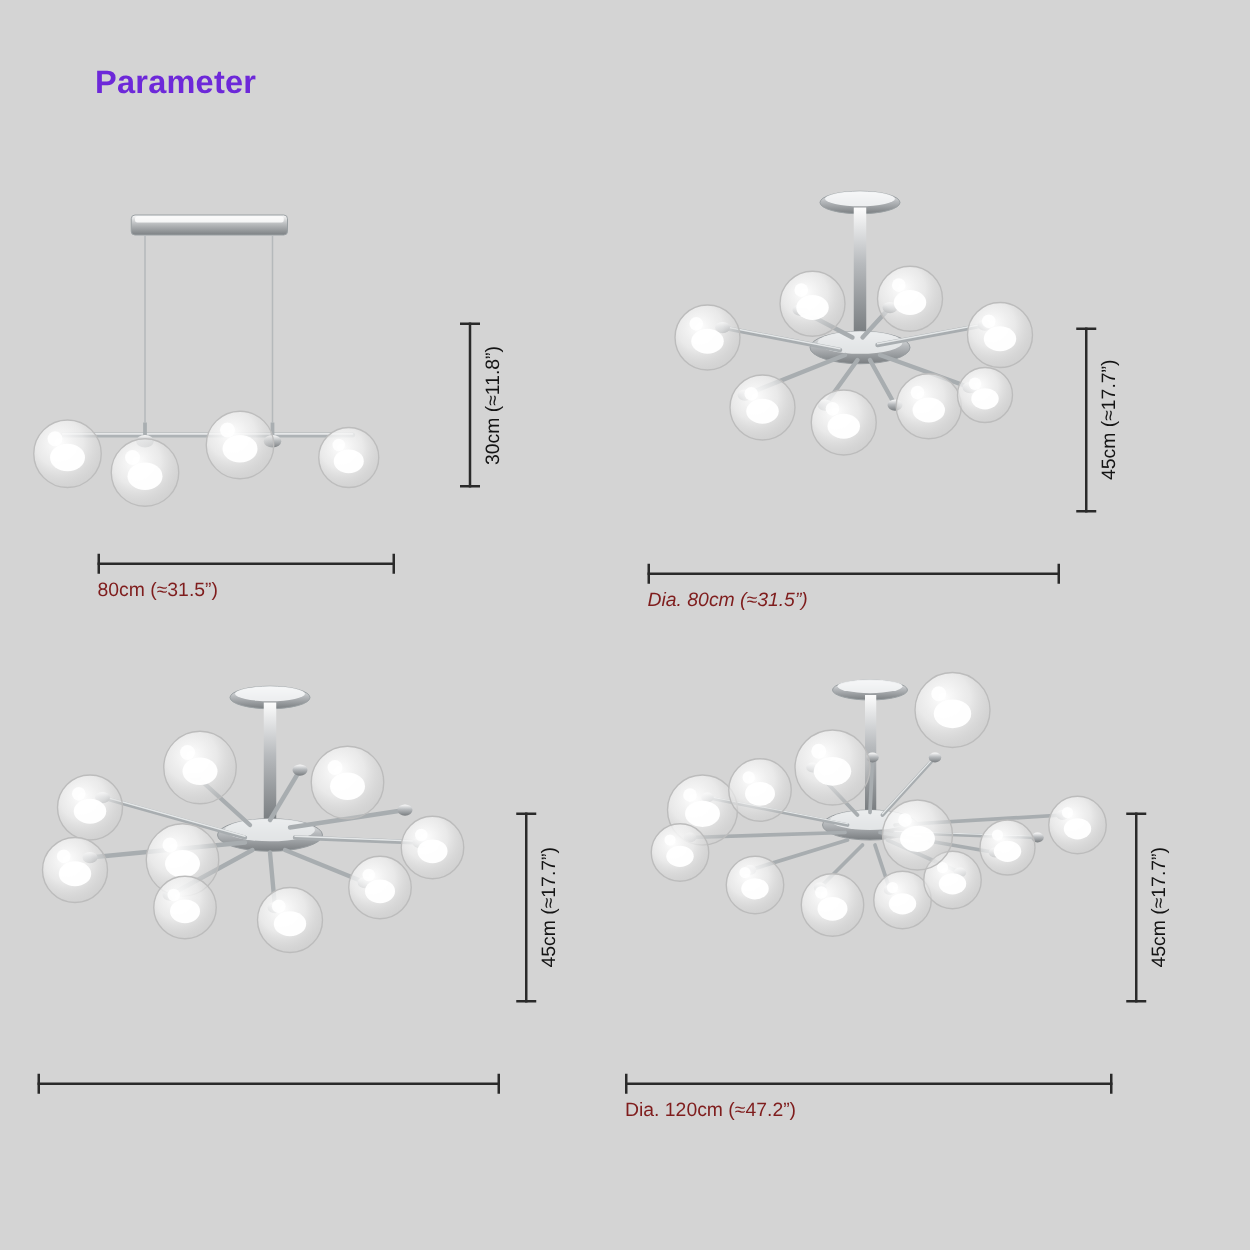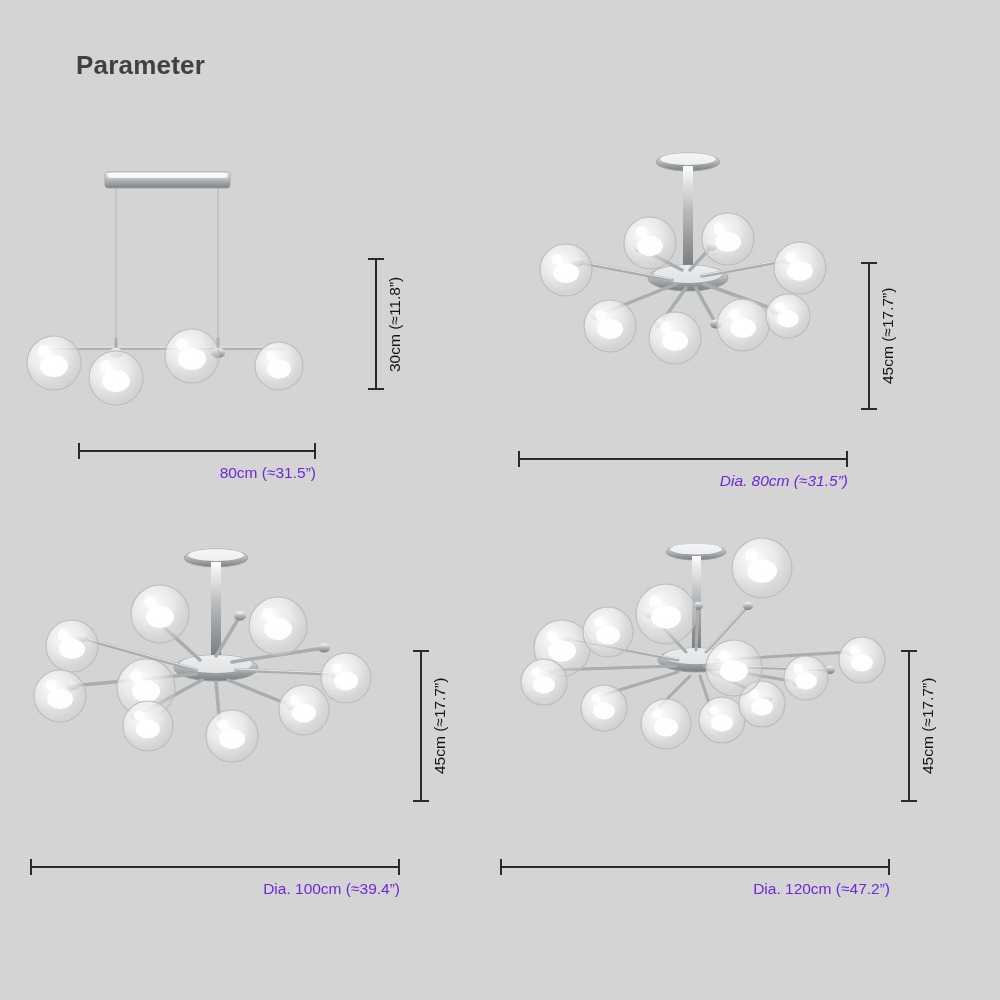--- a/index.html
+++ b/index.html
@@ -15,21 +15,21 @@
     overflow: hidden;
     position: relative;
   }
   .page-title {
     position: absolute;
     left: 76px;
     top: 50px;
     font-size: 26px;
     font-weight: bold;
     letter-spacing: 0.2px;
-    color: #404040;
+    color: #6d28d9;
   }
   .spec-grid {
     position: absolute;
     left: 0;
     top: 110px;
     width: 1000px;
     height: 800px;
   }
   .spec-cell {
     position: absolute;
@@ -67,23 +67,23 @@
     height: 16px;
     background: #2a2a2a;
   }
   .dim-h::before { left: 0; }
   .dim-h::after { right: 0; }
   .dim-h-label {
     position: absolute;
     left: 40px;
     bottom: 22px;
     width: 320px;
-    text-align: right;
+    text-align: left;
     font-size: 15.5px;
-    color: #6d28d9;
+    color: #7f1d1d;
   }
 
   
   .dim-v {
     position: absolute;
     width: 2px;
     background: #2a2a2a;
   }
   .dim-v::before, .dim-v::after {
     content: "";
@@ -377,21 +377,20 @@
         <g>
           <circle cx="326" cy="168" r="25" fill="url(#g2a)" stroke="#bcbcbc" stroke-width="1.1"></circle>
           <ellipse cx="326" cy="171" rx="12" ry="9.5" fill="#ffffff" opacity="0.95"></ellipse>
           <circle cx="317" cy="158" r="5" fill="#fff" opacity="0.85"></circle>
         </g>
       </svg>
     </div>
     <div class="dim-v"></div>
     <div class="dim-v-label">45cm (≈17.7”)</div>
     <div class="dim-h"></div>
-    <div class="dim-h-label">Dia. 100cm (≈39.4”)</div>
   </div>
 
   <div class="spec-cell cell-3">
     <div class="fixture-area">
       <svg width="400" height="330" viewBox="0 0 400 330">
         <defs>
           <radialGradient id="g3a" cx="38%" cy="34%" r="68%">
             <stop offset="0%" stop-color="#ffffff" stop-opacity="0.98"></stop>
             <stop offset="52%" stop-color="#f2f2f2" stop-opacity="0.70"></stop>
             <stop offset="100%" stop-color="#cdcdcd" stop-opacity="0.33"></stop>

